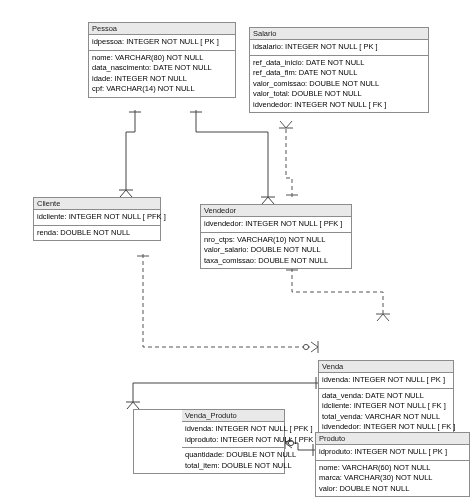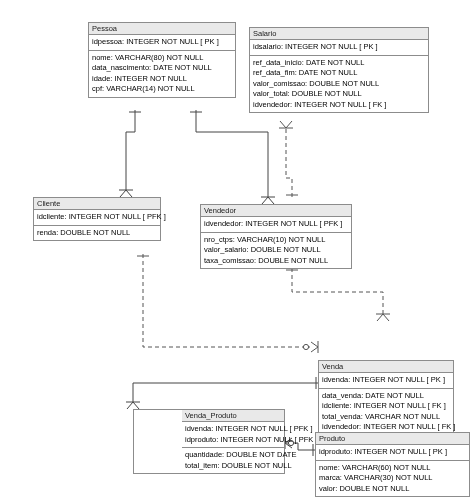--- a/index.html
+++ b/index.html
@@ -214,21 +214,21 @@
   </div>
 
   <div class="entity" id="e-venda-produto" style="left: 133px; top: 409px; width: 152px; padding-left: 48px;">
     <div class="entity-title">Venda_Produto</div>
     <div class="entity-body">
       <div class="key-section">
         <div class="attr">idvenda: INTEGER   NOT NULL   [ PFK ]</div>
         <div class="attr">idproduto: INTEGER   NOT NULL   [ PFK ]</div>
       </div>
       <div class="attr-section">
-        <div class="attr">quantidade: DOUBLE   NOT DATE</div>
+        <div class="attr">quantidade: DOUBLE   NOT NULL</div>
         <div class="attr">total_item: DOUBLE   NOT NULL</div>
       </div>
     </div>
   </div>
 
   <div class="entity" id="e-produto" style="left: 315px; top: 432px; width: 155px;">
     <div class="entity-title">Produto</div>
     <div class="entity-body">
       <div class="key-section">
         <div class="attr">idproduto: INTEGER   NOT NULL   [ PK ]</div>

